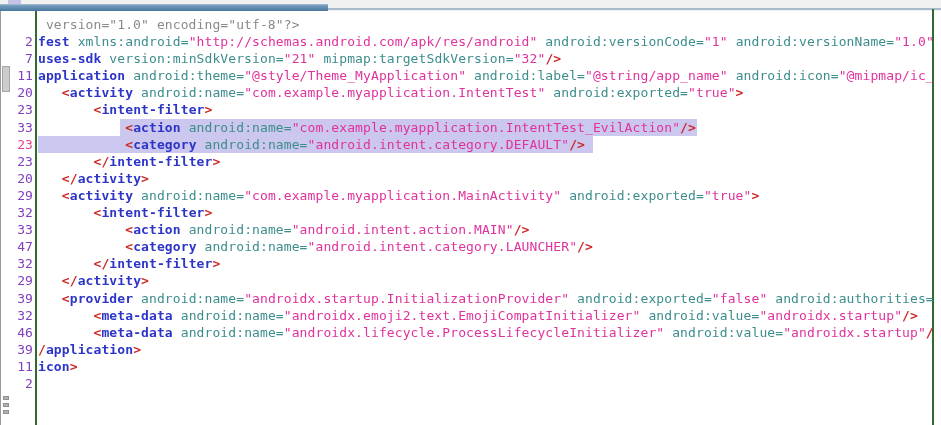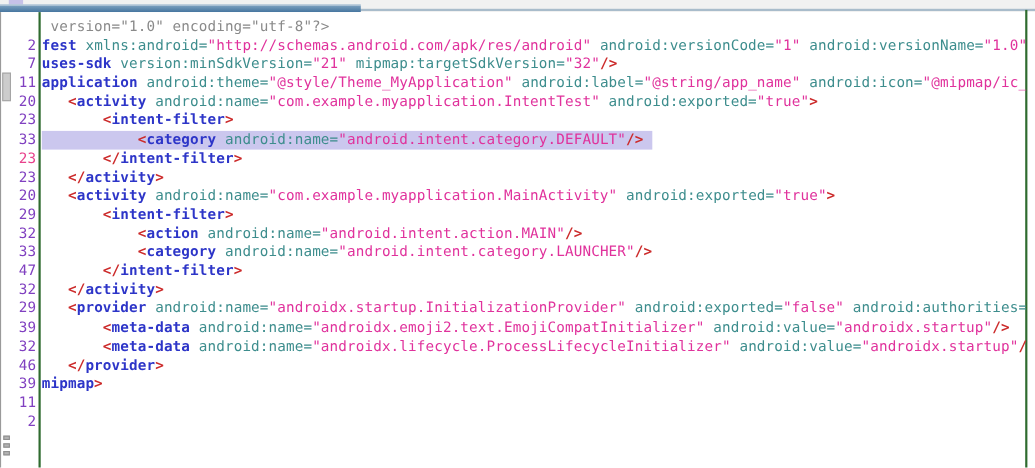--- a/index.html
+++ b/index.html
@@ -88,29 +88,30 @@
       <div class="gnum">2</div>
     </div>
   <div class="gutter-sep"></div>
   <div id="code" class="codearea">
       <div class="crow"><span class="tk-pi"> version="1.0" encoding="utf-8"?&gt;</span></div>
       <div class="crow"><span class="tk-tag">fest</span><span class="tk-txt"> </span><span class="tk-attr">xmlns:android=</span><span class="tk-val">"http://schemas.android.com/apk/res/android"</span><span class="tk-txt"> </span><span class="tk-attr">android:versionCode=</span><span class="tk-val">"1"</span><span class="tk-txt"> </span><span class="tk-attr">android:versionName=</span><span class="tk-val">"1.0"</span></div>
       <div class="crow"><span class="tk-tag">uses-sdk</span><span class="tk-txt"> </span><span class="tk-attr">version:minSdkVersion=</span><span class="tk-val">"21"</span><span class="tk-txt"> </span><span class="tk-attr">mipmap:targetSdkVersion=</span><span class="tk-val">"32"</span><span class="tk-brk">/&gt;</span></div>
       <div class="crow"><span class="tk-tag">application</span><span class="tk-txt"> </span><span class="tk-attr">android:theme=</span><span class="tk-val">"@style/Theme_MyApplication"</span><span class="tk-txt"> </span><span class="tk-attr">android:label=</span><span class="tk-val">"@string/app_name"</span><span class="tk-txt"> </span><span class="tk-attr">android:icon=</span><span class="tk-val">"@mipmap/ic_</span></div>
       <div class="crow"><span class="tk-txt">   </span><span class="tk-brk">&lt;</span><span class="tk-tag">activity</span><span class="tk-txt"> </span><span class="tk-attr">android:name=</span><span class="tk-val">"com.example.myapplication.IntentTest"</span><span class="tk-txt"> </span><span class="tk-attr">android:exported=</span><span class="tk-val">"true"</span><span class="tk-brk">&gt;</span></div>
       <div class="crow"><span class="tk-txt">       </span><span class="tk-brk">&lt;</span><span class="tk-tag">intent-filter</span><span class="tk-brk">&gt;</span></div>
+      <div class="crow"><div class="sel" style="left: 82.472px; width: 576.511px;"></div><span class="tk-txt">           </span><span class="tk-brk">&lt;</span><span class="tk-tag">action</span><span class="tk-txt"> </span><span class="tk-attr">android:name=</span><span class="tk-val">"com.example.myapplication.IntentTest_EvilAction"</span><span class="tk-brk">/&gt;</span></div>
       <div class="crow"><div class="sel" style="left: -1.586px; width: 556.686px;"></div><span class="tk-txt">           </span><span class="tk-brk">&lt;</span><span class="tk-tag">category</span><span class="tk-txt"> </span><span class="tk-attr">android:name=</span><span class="tk-val">"android.intent.category.DEFAULT"</span><span class="tk-brk">/&gt;</span></div>
       <div class="crow"><span class="tk-txt">       </span><span class="tk-brk">&lt;/</span><span class="tk-tag">intent-filter</span><span class="tk-brk">&gt;</span></div>
       <div class="crow"><span class="tk-txt">   </span><span class="tk-brk">&lt;/</span><span class="tk-tag">activity</span><span class="tk-brk">&gt;</span></div>
       <div class="crow"><span class="tk-txt">   </span><span class="tk-brk">&lt;</span><span class="tk-tag">activity</span><span class="tk-txt"> </span><span class="tk-attr">android:name=</span><span class="tk-val">"com.example.myapplication.MainActivity"</span><span class="tk-txt"> </span><span class="tk-attr">android:exported=</span><span class="tk-val">"true"</span><span class="tk-brk">&gt;</span></div>
       <div class="crow"><span class="tk-txt">       </span><span class="tk-brk">&lt;</span><span class="tk-tag">intent-filter</span><span class="tk-brk">&gt;</span></div>
       <div class="crow"><span class="tk-txt">           </span><span class="tk-brk">&lt;</span><span class="tk-tag">action</span><span class="tk-txt"> </span><span class="tk-attr">android:name=</span><span class="tk-val">"android.intent.action.MAIN"</span><span class="tk-brk">/&gt;</span></div>
       <div class="crow"><span class="tk-txt">           </span><span class="tk-brk">&lt;</span><span class="tk-tag">category</span><span class="tk-txt"> </span><span class="tk-attr">android:name=</span><span class="tk-val">"android.intent.category.LAUNCHER"</span><span class="tk-brk">/&gt;</span></div>
       <div class="crow"><span class="tk-txt">       </span><span class="tk-brk">&lt;/</span><span class="tk-tag">intent-filter</span><span class="tk-brk">&gt;</span></div>
       <div class="crow"><span class="tk-txt">   </span><span class="tk-brk">&lt;/</span><span class="tk-tag">activity</span><span class="tk-brk">&gt;</span></div>
       <div class="crow"><span class="tk-txt">   </span><span class="tk-brk">&lt;</span><span class="tk-tag">provider</span><span class="tk-txt"> </span><span class="tk-attr">android:name=</span><span class="tk-val">"androidx.startup.InitializationProvider"</span><span class="tk-txt"> </span><span class="tk-attr">android:exported=</span><span class="tk-val">"false"</span><span class="tk-txt"> </span><span class="tk-attr">android:authorities=</span></div>
       <div class="crow"><span class="tk-txt">       </span><span class="tk-brk">&lt;</span><span class="tk-tag">meta-data</span><span class="tk-txt"> </span><span class="tk-attr">android:name=</span><span class="tk-val">"androidx.emoji2.text.EmojiCompatInitializer"</span><span class="tk-txt"> </span><span class="tk-attr">android:value=</span><span class="tk-val">"androidx.startup"</span><span class="tk-brk">/&gt;</span></div>
       <div class="crow"><span class="tk-txt">       </span><span class="tk-brk">&lt;</span><span class="tk-tag">meta-data</span><span class="tk-txt"> </span><span class="tk-attr">android:name=</span><span class="tk-val">"androidx.lifecycle.ProcessLifecycleInitializer"</span><span class="tk-txt"> </span><span class="tk-attr">android:value=</span><span class="tk-val">"androidx.startup"</span><span class="tk-brk">/</span></div>
-      <div class="crow"><span class="tk-txt">   </span><span class="tk-brk">&lt;/</span><span class="tk-tag">provider</span><span class="tk-brk">&gt;</span></div>
-      <div class="crow"><span class="tk-tag">mipmap</span><span class="tk-brk">&gt;</span></div>
+      <div class="crow"><span class="tk-brk">/</span><span class="tk-tag">application</span><span class="tk-brk">&gt;</span></div>
+      <div class="crow"><span class="tk-tag">icon</span><span class="tk-brk">&gt;</span></div>
     </div>
   <div class="right-border"></div>
 </div>
 
 </body></html>

